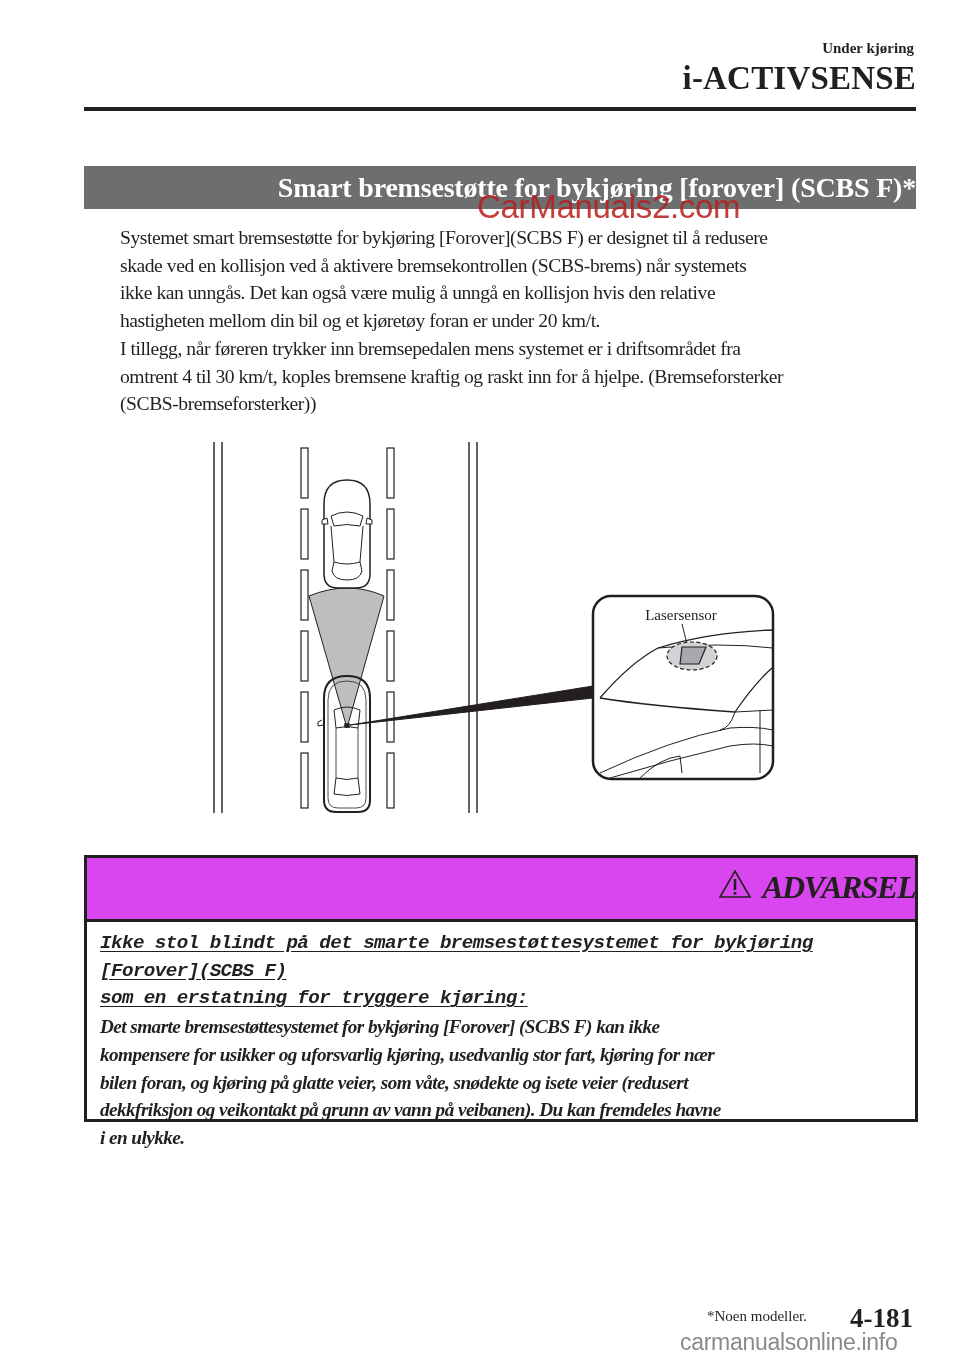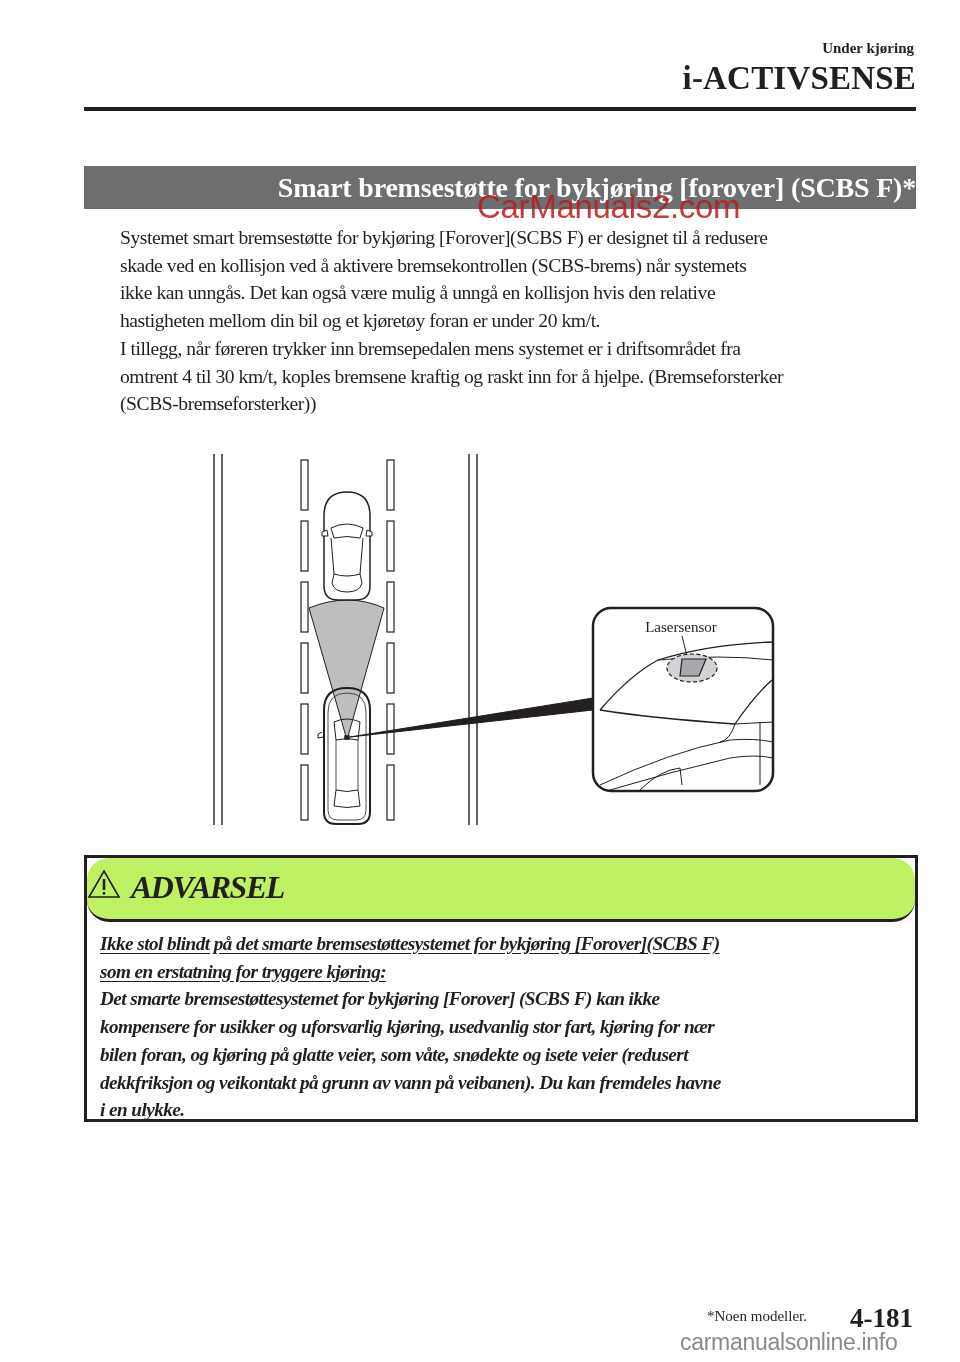--- a/index.html
+++ b/index.html
@@ -13,32 +13,32 @@
   .section-band { position: absolute; left: 84px; top: 166px; width: 832px; height: 43px; background: #6d6e70;
                   color: #ffffff; font-weight: bold; font-size: 28px; text-align: right; line-height: 43px;
                   letter-spacing: -0.2px; }
   .watermark { position: absolute; left: 477px; top: 188px; font-family: "Liberation Sans", sans-serif;
                font-size: 33px; color: #b91c1c; opacity: 0.85; letter-spacing: -0.3px; }
 
   .body-text { position: absolute; left: 84px; top: 224px; width: 840px; font-size: 19.6px; line-height: 27.7px;
                letter-spacing: -0.45px; word-spacing: 0px; margin-left: 36px; }
   .body-text p { margin: 0; }
 
-  .figure { position: absolute; left: 200px; top: 440px; width: 600px; height: 400px; }
+  .figure { position: absolute; left: 200px; top: 428px; width: 600px; height: 400px; }
   .fig-label { font-family: "Liberation Serif", serif; font-size: 15px; fill: #231f20; }
 
   .warn-box { position: absolute; left: 84px; top: 855px; width: 828px; height: 261px; border: 3px solid #231f20; }
-  .warn-head { height: 61px; background: #bef264; border-bottom: 3px solid #231f20; text-align: left; border-radius: 22px; }
+  .warn-head { height: 61px; background: #d946ef; border-bottom: 3px solid #231f20; text-align: right; }
   .warn-title { display: inline-block; margin-top: 11px; font-size: 32px; font-style: italic; font-weight: bold;
                 letter-spacing: -1.5px; vertical-align: middle; }
   .warn-icon { display: inline-block; vertical-align: middle; margin-right: 6px; margin-top: 8px; }
   .warn-body { padding: 8px 12px 0 13px; font-size: 19.2px; line-height: 27.7px; font-style: italic;
                font-weight: bold; letter-spacing: -0.55px; }
   .warn-body p { margin: 0; }
-  .underline { text-decoration: underline; text-underline-offset: 3px; }
+  .underline { text-decoration: underline; text-underline-offset: 3px; font-family: Liberation Mono, monospace; }
 
   .footnote { position: absolute; left: 707px; top: 1308px; font-size: 15px; }
   .page-num { position: absolute; left: 850px; top: 1297px; font-size: 27px; font-weight: bold; margin-top: 6px; }
   .watermark2 { position: absolute; left: 680px; top: 1329px; font-family: "Liberation Sans", sans-serif;
                 font-size: 23px; color: #8a8a8a; letter-spacing: -0.3px; }
 </style>
 </head>
 <body>
 
 <div class="hdr-sub">Under kjøring</div>

